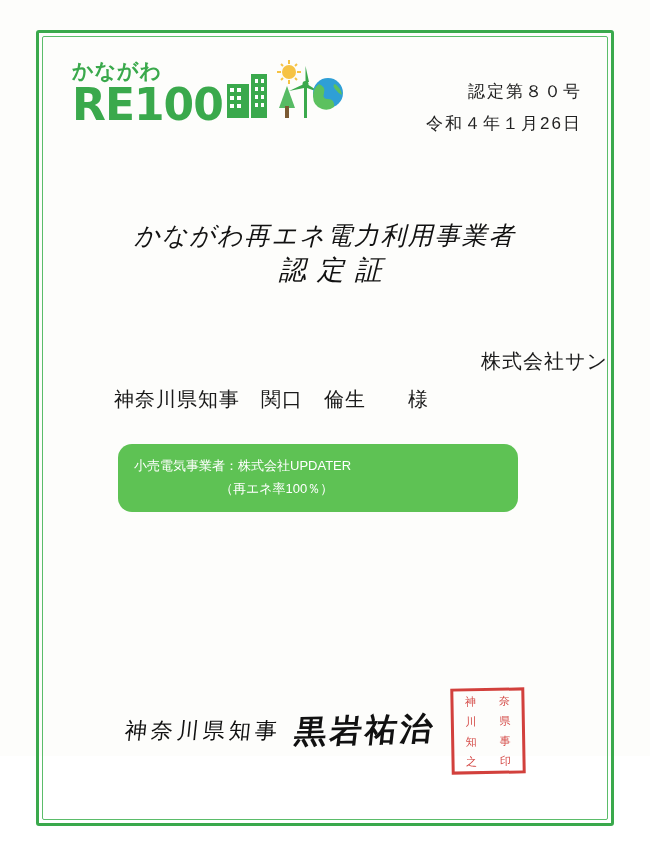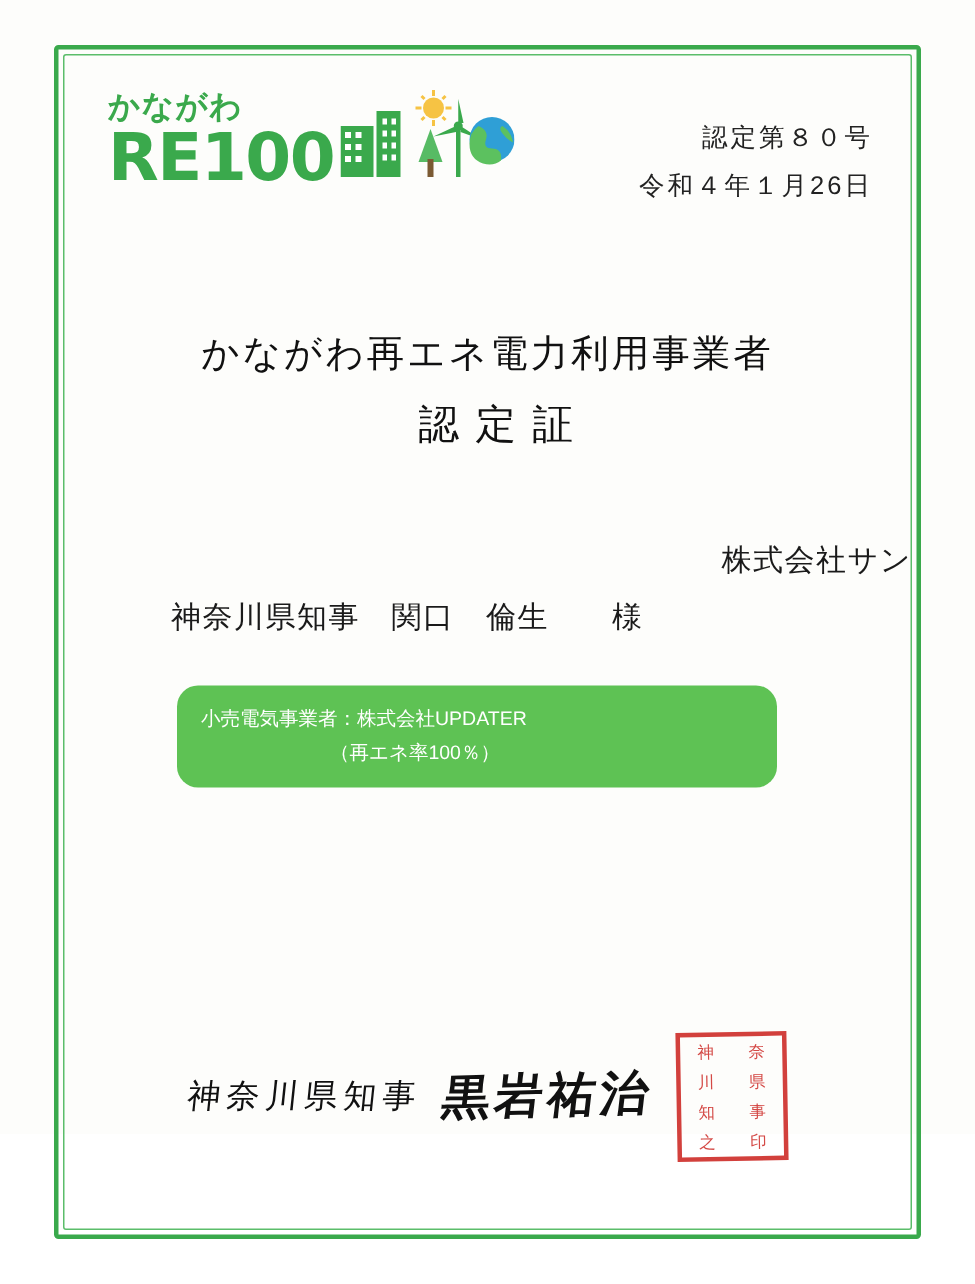--- a/index.html
+++ b/index.html
@@ -98,30 +98,31 @@
     font-size: 17px;
     letter-spacing: 2px;
     color: #222;
     white-space: nowrap;
   }
 
   
   .title-area {
     text-align: center;
     margin-top: 78px;
+    font-style: italic;
   }
   .title-main {
     font-size: 25px;
     letter-spacing: 2px;
     color: #111;
   }
   .title-sub {
     font-size: 27px;
     letter-spacing: 11px;
-    margin-top: 13px;
+    margin-top: 0;
     color: #111;
     padding-left: 22px;
   }
 
   
   .recipient {
     margin: 54px 0 0 72px;
     line-height: 1.9;
   }
   .recipient-company {

